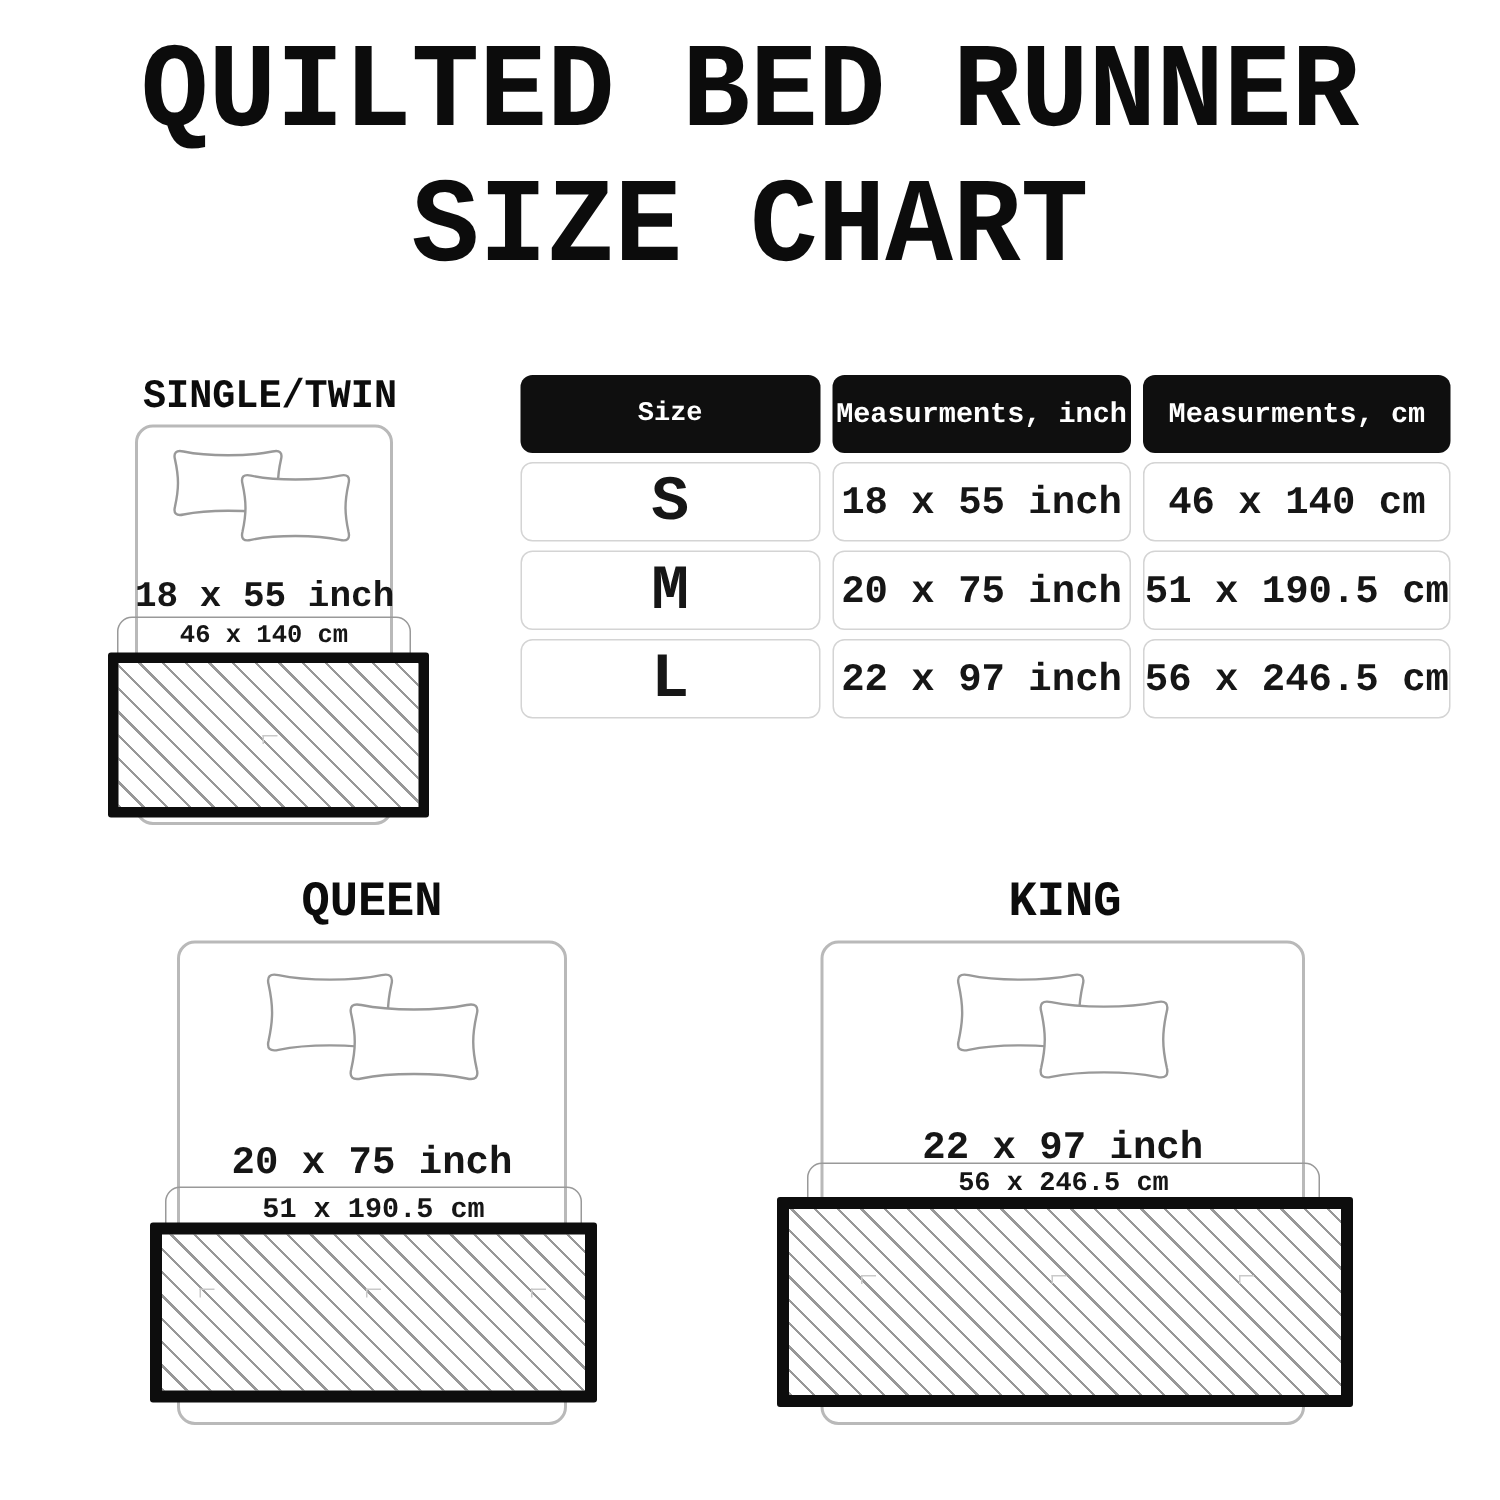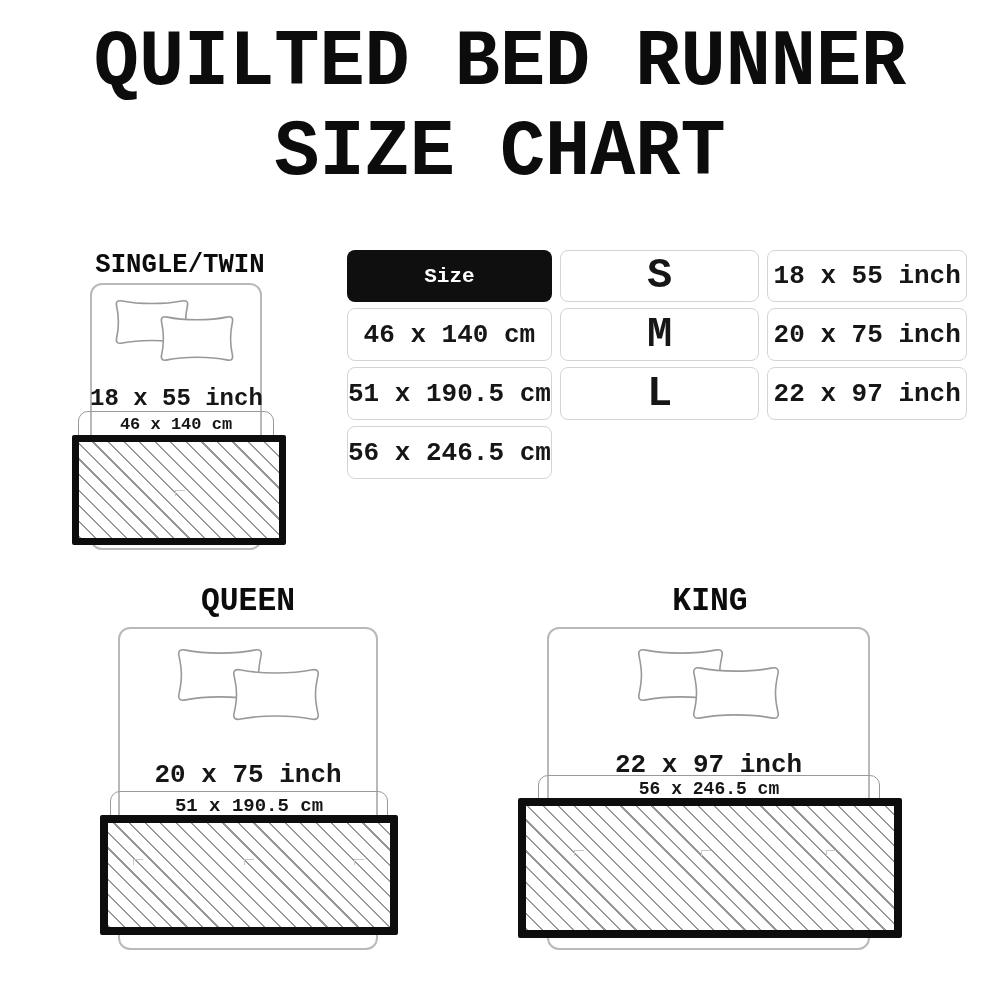--- a/index.html
+++ b/index.html
@@ -24,21 +24,21 @@
     grid-template-rows:52px 53px 53px 53px;
     column-gap:8px;row-gap:6px;
   }
   .cell{
     display:flex;align-items:center;justify-content:center;
     border-radius:8px;text-align:center;white-space:nowrap;
   }
   .th{
     background:#0f0f0f;color:#ffffff;font-weight:700;font-size:19px;
   }
-  .th-size{font-size:21px;}
+  .th-size{font-size:18px;}
   .td{
     background:#ffffff;border:1.5px solid #d4d4d4;color:#161616;
     font-weight:700;font-size:26px;
   }
   .td-size{font-size:42px;font-weight:700;}
 
   
   .section-label{
     text-align:center;font-weight:800;color:#0c0c0c;white-space:nowrap;
     transform:scaleX(0.95);transform-origin:center;
@@ -94,20 +94,22 @@
   <div class="abs bracket" style="left:78px;top:411px;width:196px;height:36px;"></div>
 
   <div class="abs dim-cm" style="left:78px;top:415px;width:196px;font-size:17px;">46 x 140 cm</div>
 
   <div class="abs runner" style="left:72px;top:435px;width:214px;height:110px;">
     <div class="stitch" style="position:absolute;left:96px;top:48px;"></div>
   </div>
 
   <div class="abs size-table">
     <div class="cell th th-size">Size</div>
+    <div class="cell th">Measurments, inch</div>
+    <div class="cell th">Measurments, cm</div>
 
     <div class="cell td td-size">S</div>
     <div class="cell td">18 x 55 inch</div>
     <div class="cell td">46 x 140 cm</div>
 
     <div class="cell td td-size">M</div>
     <div class="cell td">20 x 75 inch</div>
     <div class="cell td">51 x 190.5 cm</div>
 
     <div class="cell td td-size">L</div>

